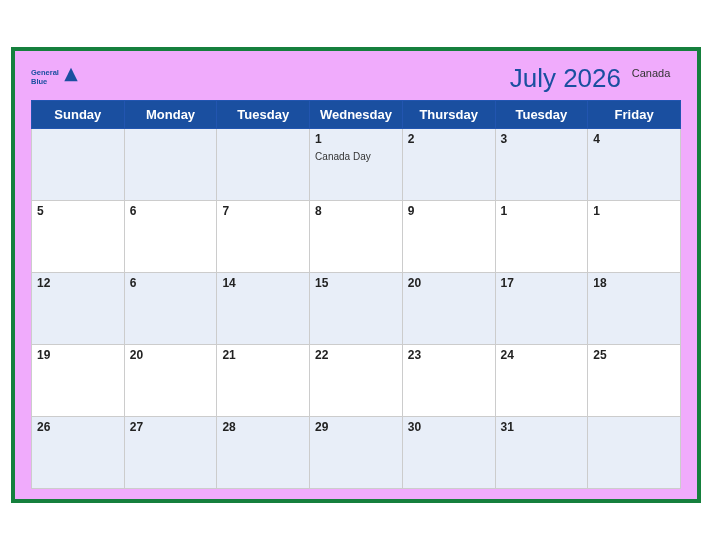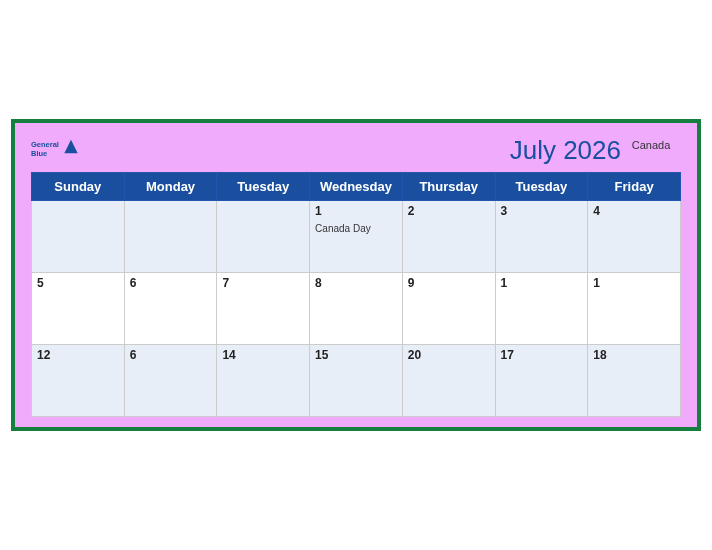--- a/index.html
+++ b/index.html
@@ -173,15 +173,59 @@
           <td>
             <span class="day-number">20</span>
           </td>
           <td>
             <span class="day-number">17</span>
           </td>
           <td>
             <span class="day-number">18</span>
           </td>
         </tr>
+        <tr>
+          <td>
+            <span class="day-number">19</span>
+          </td>
+          <td>
+            <span class="day-number">20</span>
+          </td>
+          <td>
+            <span class="day-number">21</span>
+          </td>
+          <td>
+            <span class="day-number">22</span>
+          </td>
+          <td>
+            <span class="day-number">23</span>
+          </td>
+          <td>
+            <span class="day-number">24</span>
+          </td>
+          <td>
+            <span class="day-number">25</span>
+          </td>
+        </tr>
+        <tr>
+          <td>
+            <span class="day-number">26</span>
+          </td>
+          <td>
+            <span class="day-number">27</span>
+          </td>
+          <td>
+            <span class="day-number">28</span>
+          </td>
+          <td>
+            <span class="day-number">29</span>
+          </td>
+          <td>
+            <span class="day-number">30</span>
+          </td>
+          <td>
+            <span class="day-number">31</span>
+          </td>
+          <td></td>
+        </tr>
       </tbody>
   </table>
 </div>
 
 </body></html>

